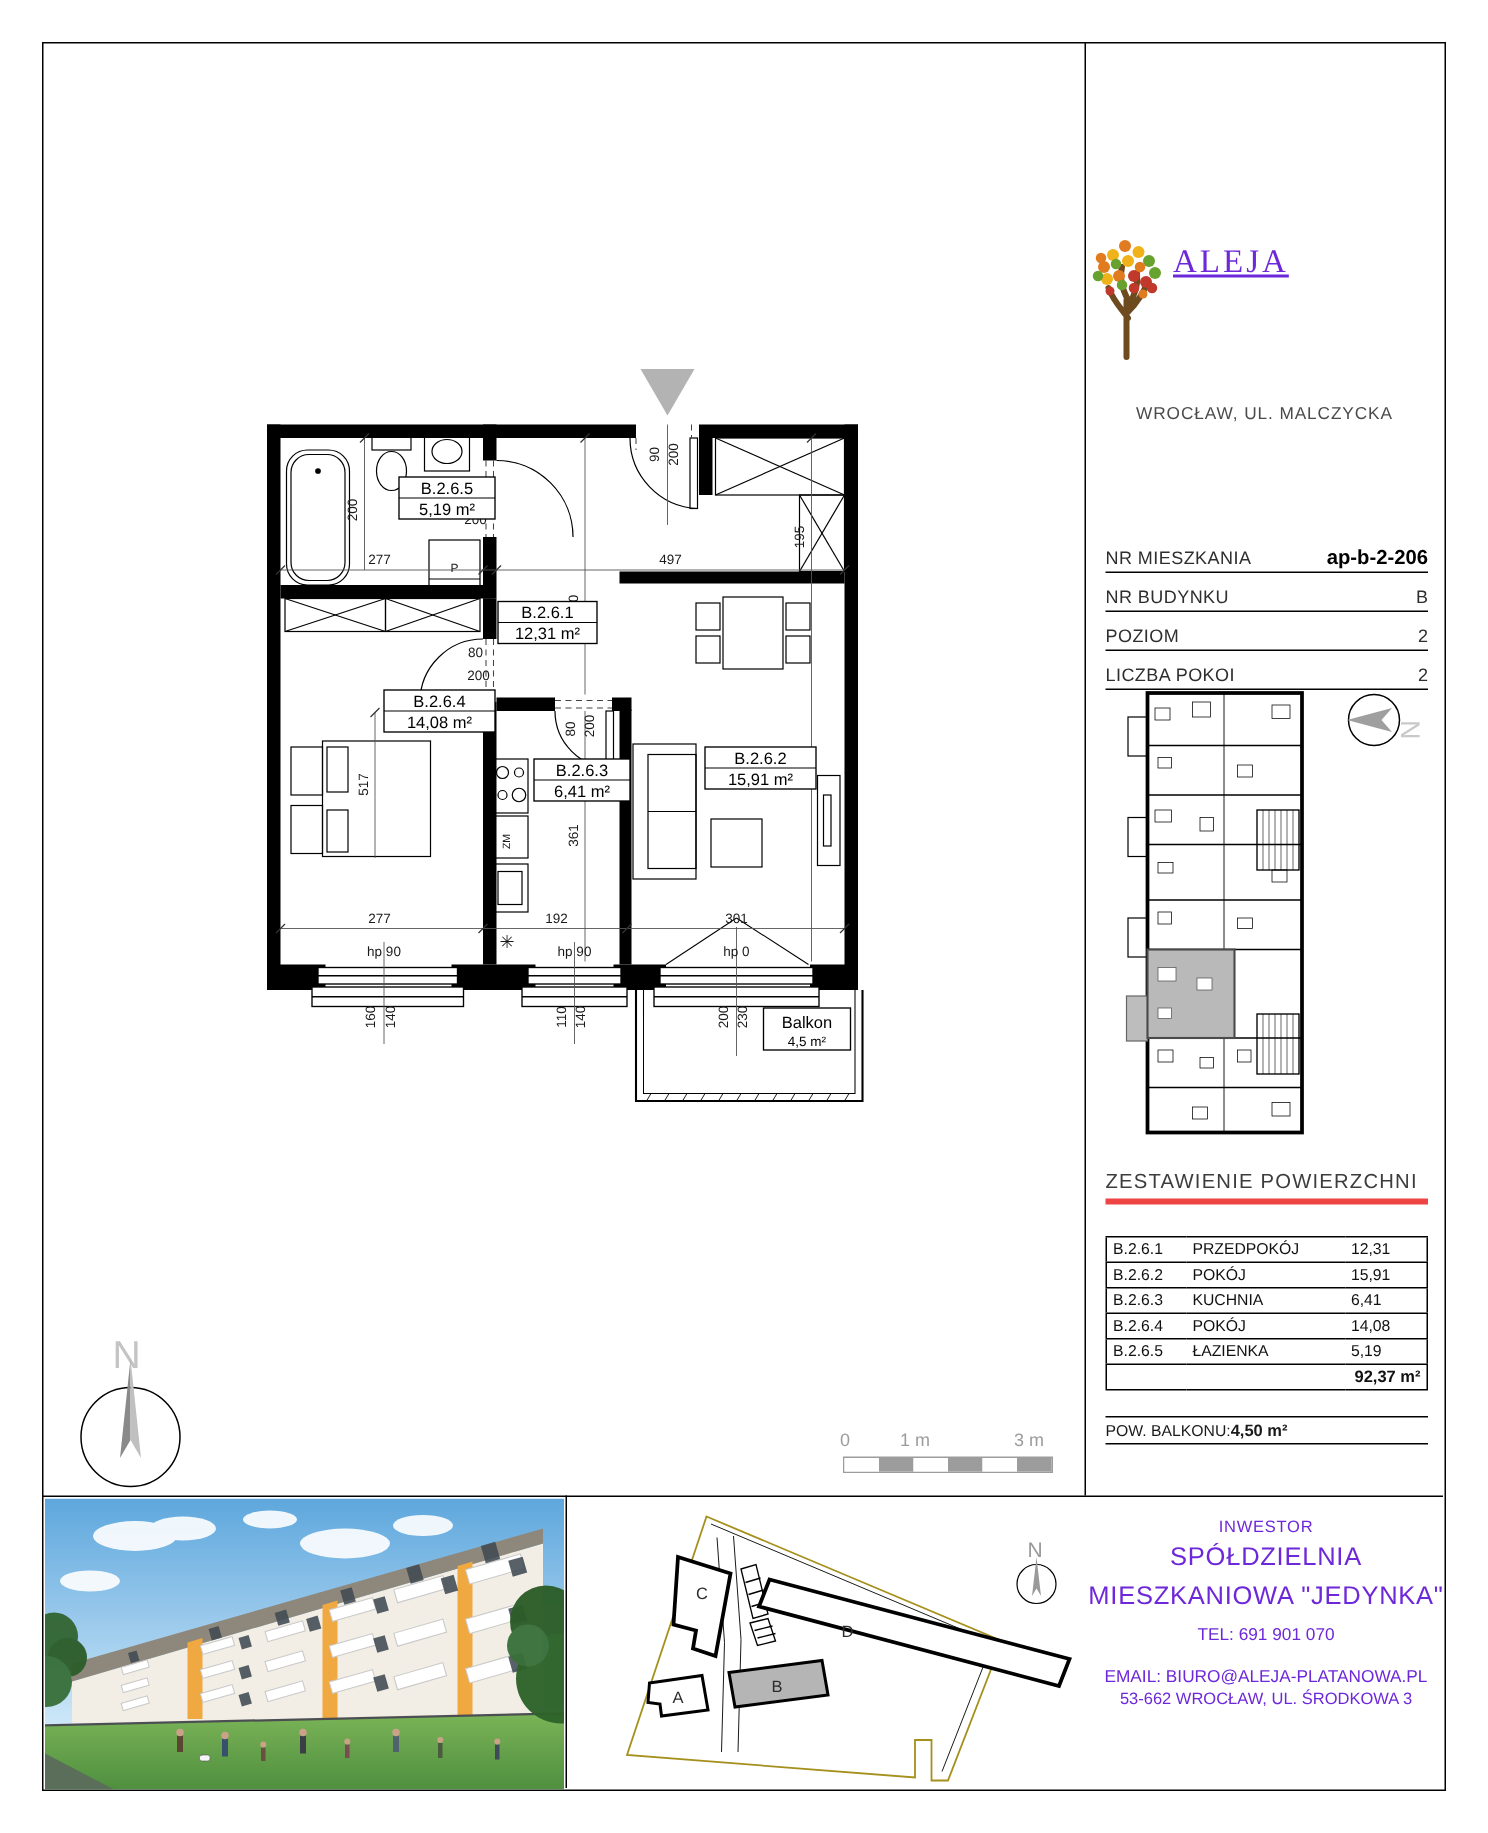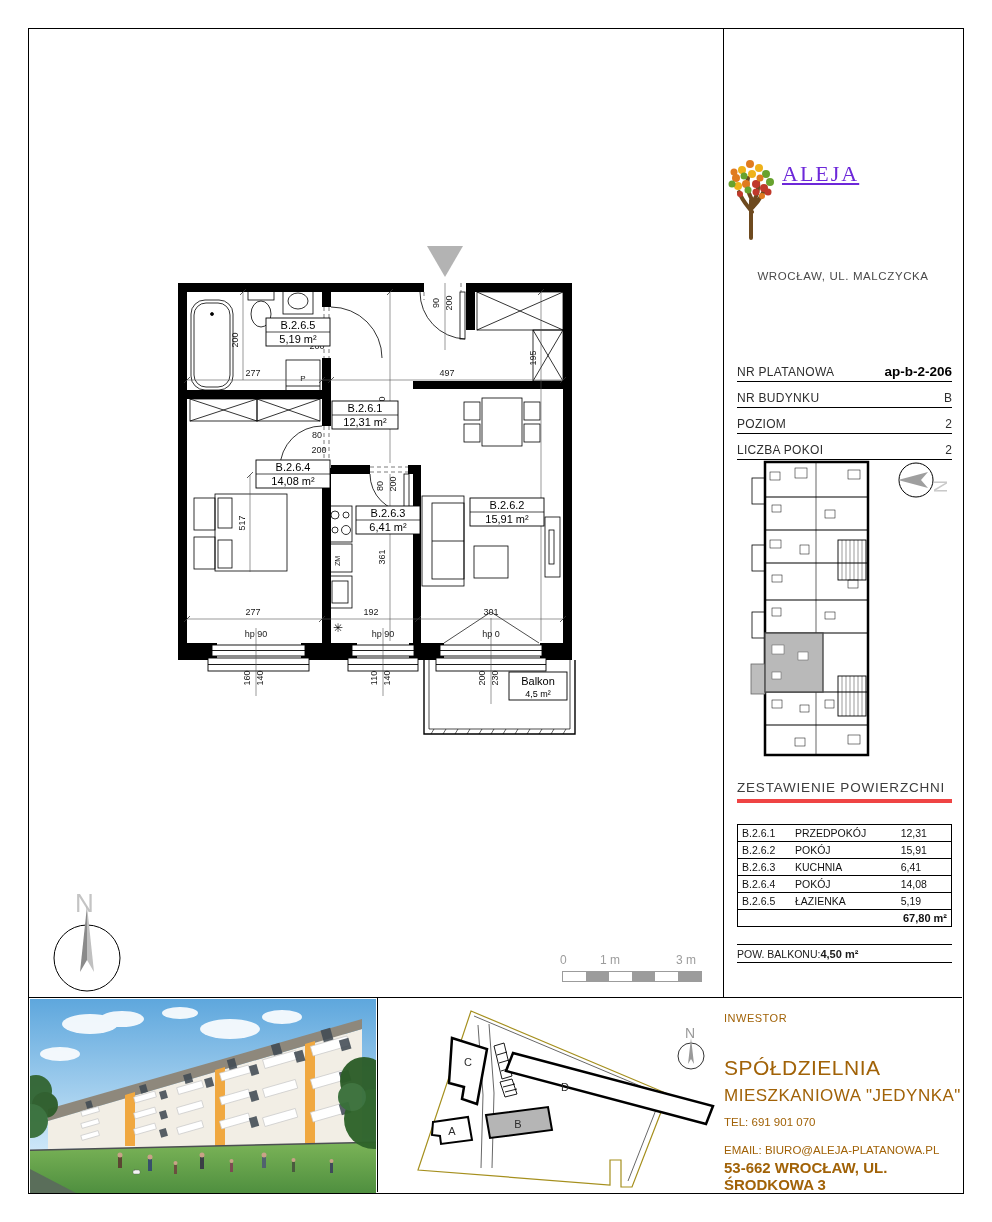--- a/index.html
+++ b/index.html
@@ -30,27 +30,27 @@
   .pow-box{left:737px;top:944px;width:215px;border-top:1.5px solid #000;border-bottom:1.5px solid #000;display:flex;justify-content:flex-start;align-items:center;height:17px;font-size:10.5px;}
   .pow-box .v{font-weight:bold;font-size:11px;}
   
   .scalebar{left:560px;top:953px;width:140px;height:32px;color:#9c9c9c;font-size:12px;}
   .scalebar .bar{position:absolute;top:18px;left:2px;width:138px;height:9px;border:1px solid #9c9c9c;display:flex;}
   .scalebar .seg{flex:1;}
   .scalebar .t0{position:absolute;left:0;top:0;}
   .scalebar .t1{position:absolute;left:40px;top:0;}
   .scalebar .t3{position:absolute;left:116px;top:0;}
   
-  .investor{left:724px;top:1012px;width:240px;text-align:left;color:#a16207;}
+  .investor{left:724px;top:1012px;width:240px;text-align:center;color:#6d28d9;}
   .investor .cap{font-size:11px;letter-spacing:0.5px;}
-  .investor .n1{font-size:21px;margin-top:32px;letter-spacing:0.5px;}
+  .investor .n1{font-size:17px;margin-top:4px;letter-spacing:0.5px;}
   .investor .n2{font-size:17px;margin-top:6px;letter-spacing:0.5px;}
   .investor .c1{font-size:11.5px;margin-top:10px;}
   .investor .c2{font-size:11.5px;margin-top:16px;}
-  .investor .c3{font-size:15px;margin-top:3px;font-weight:bold;}
+  .investor .c3{font-size:11px;margin-top:3px;}
 </style>
 </head>
 <body>
 
 <div class="abs page-frame"></div>
 <div class="abs vline" style="left:723px;top:28px;height:969px;"></div>
 <div class="abs hline" style="left:28px;top:997px;width:934px;"></div>
 <div class="abs vline" style="left:377px;top:997px;height:195px;"></div>
 
 <svg class="abs" style="left:150px;top:235px;" width="470" height="510" viewBox="150 235 470 510">
@@ -323,21 +323,21 @@
       <circle cx="36" cy="40" r="3" fill="#e07b1f"></circle>
   </g>
 </svg>
 <div class="abs brand-text">
   <div class="l1">ALEJA</div>
 </div>
 <div class="abs brand-city">WROCŁAW, UL. MALCZYCKA</div>
 
 <div class="abs details">
   <div class="detail-row">
-    <span class="lab">NR PLATANOWA</span>
+    <span class="lab">NR MIESZKANIA</span>
     <span class="val b">ap-b-2-206</span>
   </div>
   <div class="detail-row">
     <span class="lab">NR BUDYNKU</span>
     <span class="val">B</span>
   </div>
   <div class="detail-row">
     <span class="lab">POZIOM</span>
     <span class="val">2</span>
   </div>
@@ -425,21 +425,21 @@
         <td class="nm">POKÓJ</td>
         <td class="ar">14,08</td>
       </tr>
     <tr>
         <td class="id">B.2.6.5</td>
         <td class="nm">ŁAZIENKA</td>
         <td class="ar">5,19</td>
       </tr>
     <tr>
         <td colspan="2"></td>
-        <td class="tot">67,80 m²</td>
+        <td class="tot">92,37 m²</td>
       </tr>
   </tbody>
 </table>
 <div class="abs pow-box">
   <span>POW. BALKONU:</span>
   <span class="v">4,50 m²</span>
 </div>
 
 <svg class="abs" style="left:30px;top:999px;" width="346" height="194" viewBox="0 0 346 194">
   <defs>

